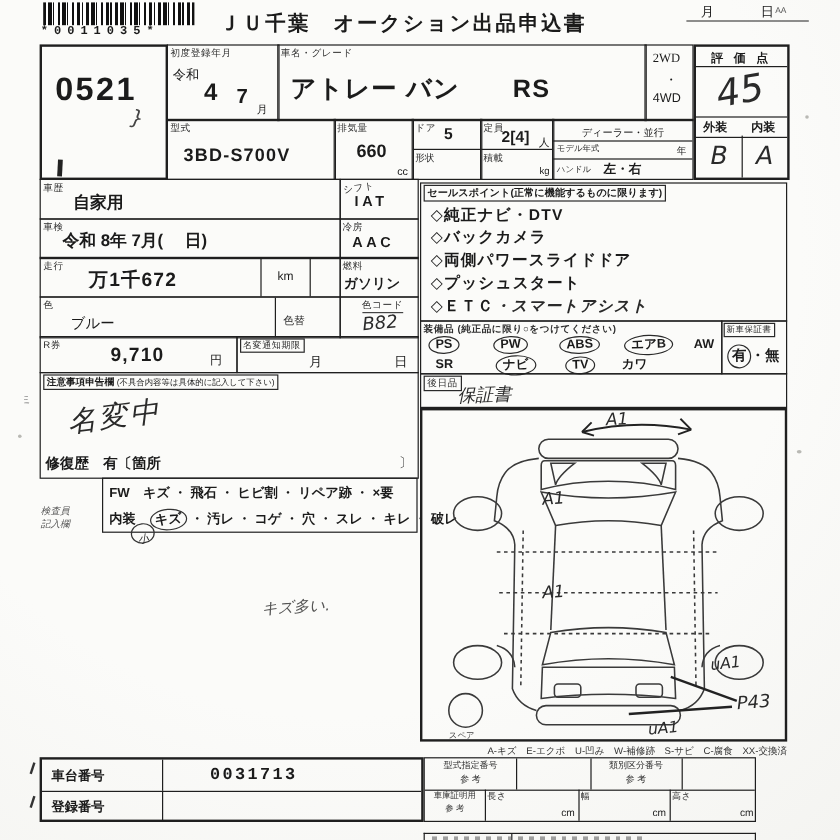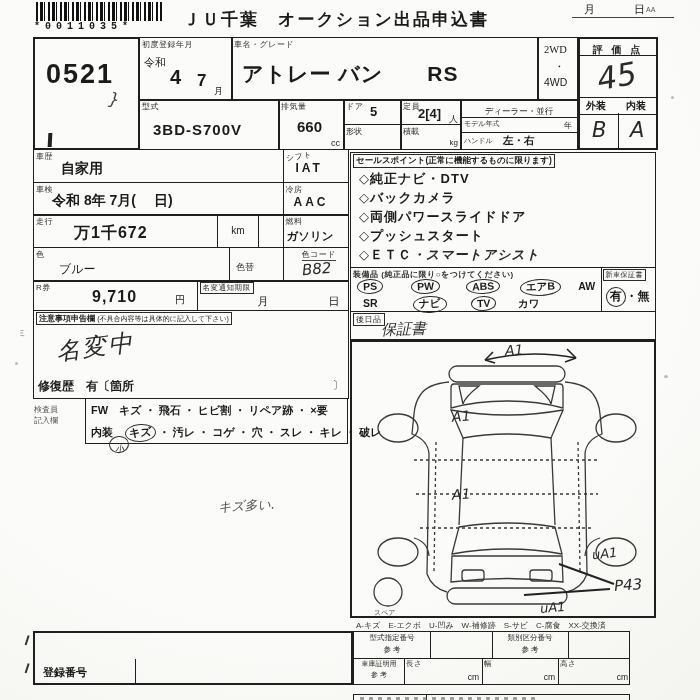--- a/index.html
+++ b/index.html
@@ -211,21 +211,21 @@
   <div class="box" style="left:33px;top:309.5px;width:315.5px;height:89px;">
     <span class="abs hdr-boxed nowrap" style="left:2px;top:1px;font-size:8px;">
       <span style="font-weight:bold;">注意事項申告欄</span>
       <span style="font-size:7px;">(不具合内容等は具体的に記入して下さい)</span>
     </span>
     <span class="abs hand" style="left:22px;top:20px;font-size:24px;transform:rotate(-7deg);letter-spacing:2px;">名変中</span>
     <span class="abs" style="left:4px;bottom:3px;font-size:12px;font-weight:600;">修復歴　有〔箇所</span>
     <span class="abs" style="right:4px;bottom:5px;font-size:11px;">〕</span>
   </div>
 
-  <div class="abs" style="left:34px;top:404px;width:50px;font-size:8px;color:#555;line-height:11px;">
+  <div class="abs" style="left:34px;top:420px;width:50px;font-size:8px;color:#555;line-height:11px;font-style:italic;">
     <span>検査員</span><br>
     <span>記入欄</span>
   </div>
   <div class="box" style="left:85px;top:398px;width:263px;height:46px;border-width:1.3px;">
     <div class="abs nowrap" style="left:5px;top:4px;font-size:11px;font-weight:600;">FW　キズ ・ 飛石 ・ ヒビ割 ・ リペア跡 ・ ×要</div>
     <div class="abs nowrap" style="left:5px;top:25px;font-size:11px;font-weight:600;">
       <span>内装</span>
       <span style="display:inline-block;width:6px;"></span>
       <span style="display:inline-block;border:1.3px solid #333;border-radius:50%;padding:0 3px 1px;transform:rotate(-4deg);">キズ</span>
       <span>・ 汚レ ・ コゲ ・ 穴 ・ スレ ・ キレ ・ 破レ</span>
@@ -291,23 +291,28 @@
     </svg>
     <span class="abs" style="left:22px;top:266px;font-size:7px;color:#444;">スペア</span>
   </div>
 
   <span class="abs hand" style="left:505px;top:342px;font-size:14px;transform:rotate(-3deg);">A1</span>
   <span class="abs hand" style="left:452px;top:408px;font-size:14px;transform:rotate(-4deg);">A1</span>
   <span class="abs hand" style="left:452px;top:486px;font-size:14px;transform:rotate(-4deg);">A1</span>
   <span class="abs hand" style="left:592px;top:546px;font-size:13px;transform:rotate(-6deg);">uA1</span>
   <span class="abs hand" style="left:614px;top:576px;font-size:15px;transform:rotate(-4deg);">P43</span>
   <span class="abs hand" style="left:540px;top:600px;font-size:13px;transform:rotate(-5deg);">uA1</span>
-  <div class="abs" style="left:356px;top:620px;width:300px;font-size:8px;text-align:left;color:#333;white-space:nowrap;">A-キズ　E-エクボ　U-凹み　W-補修跡　S-サビ　C-腐食　XX-交換済</div>
+  <div class="abs" style="left:356px;top:620px;width:300px;font-size:8px;text-align:right;color:#333;white-space:nowrap;">A-キズ　E-エクボ　U-凹み　W-補修跡　S-サビ　C-腐食　XX-交換済</div>
 
   <div class="box thick" style="left:33px;top:631px;width:320px;height:54px;">
+    <div class="abs" style="left:0;top:0;width:100%;height:26px;border-bottom:1.6px solid #1f1f1f;">
+      <span class="abs" style="left:8px;top:6px;font-size:11px;font-weight:600;">車台番号</span>
+      <div class="abs" style="left:100px;top:0;width:1.4px;height:100%;background:#1f1f1f;"></div>
+      <span class="abs mono" style="left:140px;top:5px;font-size:14px;font-weight:600;letter-spacing:2px;">0031713</span>
+    </div>
     <div class="abs" style="left:0;top:26px;width:100%;height:26px;">
       <span class="abs" style="left:8px;top:6px;font-size:11px;font-weight:600;">登録番号</span>
       <div class="abs" style="left:100px;top:0;width:1.4px;height:100%;background:#1f1f1f;"></div>
       <span class="abs" style="left:140px;top:6px;font-size:12px;"></span>
     </div>
   </div>
   <span class="abs hand" style="left:26px;top:636px;width:5px;height:10px;border-left:2px solid #333;transform:rotate(18deg);"></span>
   <span class="abs hand" style="left:26px;top:664px;width:5px;height:10px;border-left:2px solid #333;transform:rotate(18deg);"></span>
 
   <div class="box" style="left:353px;top:631px;width:277px;height:54px;border-width:1.8px;">

